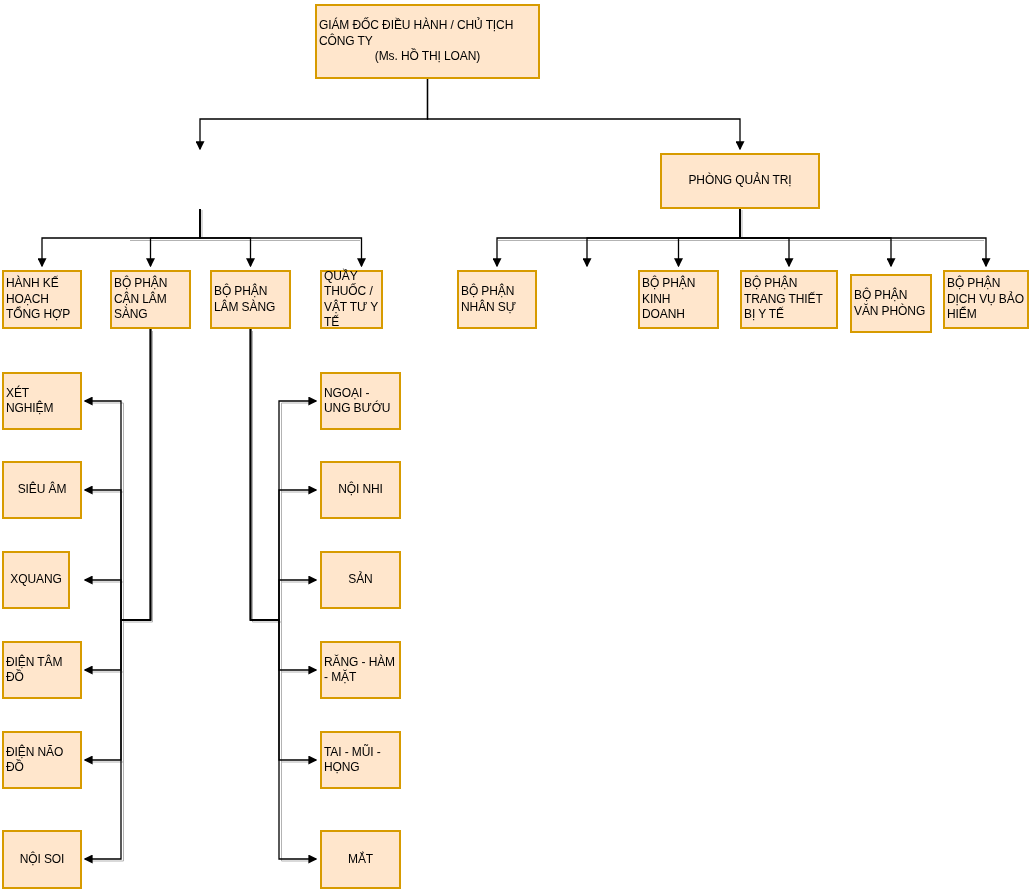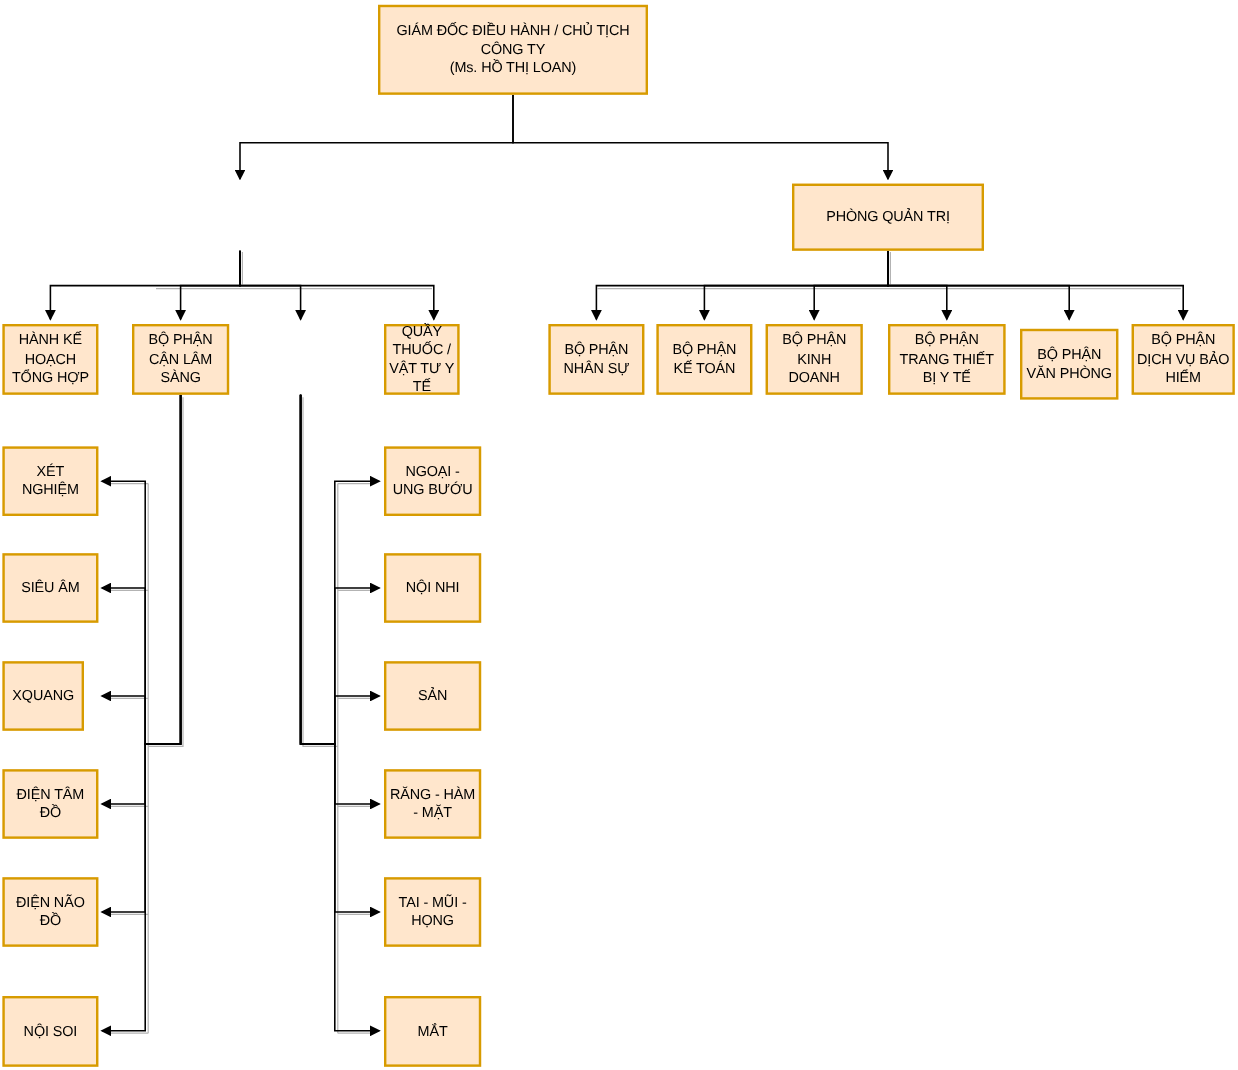--- a/index.html
+++ b/index.html
@@ -13,21 +13,20 @@
   .edges{position:absolute;left:0;top:0;width:1032px;height:892px;}
   .node{
     position:absolute;
     box-sizing:border-box;
     background:#FFE6CC;
     border:2px solid #D79B00;
     display:flex;
     flex-direction:column;
     align-items:center;
     justify-content:center;
-    text-align:center;
     font-size:12px;
     line-height:1.28;
     color:#000000;
     padding:2px;
     letter-spacing:-0.1px;
     cursor:default;
   }
   .node span{display:block;}
 </style>
 </head>
@@ -106,29 +105,29 @@
   <div class="node" style="left:660px;top:153px;width:160px;height:56px">
     <span>PHÒNG QUẢN TRỊ</span>
   </div>
 
   <div class="node" style="left:2px;top:270px;width:80px;height:59px">
     <span>HÀNH KẾ HOẠCH TỔNG HỢP</span>
   </div>
   <div class="node" style="left:110px;top:270px;width:81px;height:59px">
     <span>BỘ PHẬN CẬN LÂM SÀNG</span>
   </div>
+  <div class="node" style="left:210px;top:270px;width:81px;height:59px">
+    <span>BỘ PHẬN LÂM SÀNG</span>
+  </div>
   <div class="node" style="left:320px;top:270px;width:63px;height:59px">
     <span>QUẦY THUỐC / VẬT TƯ Y TẾ</span>
   </div>
 
   <div class="node" style="left:457px;top:270px;width:80px;height:59px">
     <span>BỘ PHẬN NHÂN SỰ</span>
-  </div>
-  <div class="node" style="left:547px;top:270px;width:80px;height:59px">
-    <span>BỘ PHẬN KẾ TOÁN</span>
   </div>
   <div class="node" style="left:638px;top:270px;width:81px;height:59px">
     <span>BỘ PHẬN KINH DOANH</span>
   </div>
   <div class="node" style="left:740px;top:270px;width:98px;height:59px">
     <span>BỘ PHẬN TRANG THIẾT BỊ Y TẾ</span>
   </div>
   <div class="node" style="left:850px;top:274px;width:82px;height:59px">
     <span>BỘ PHẬN VĂN PHÒNG</span>
   </div>

